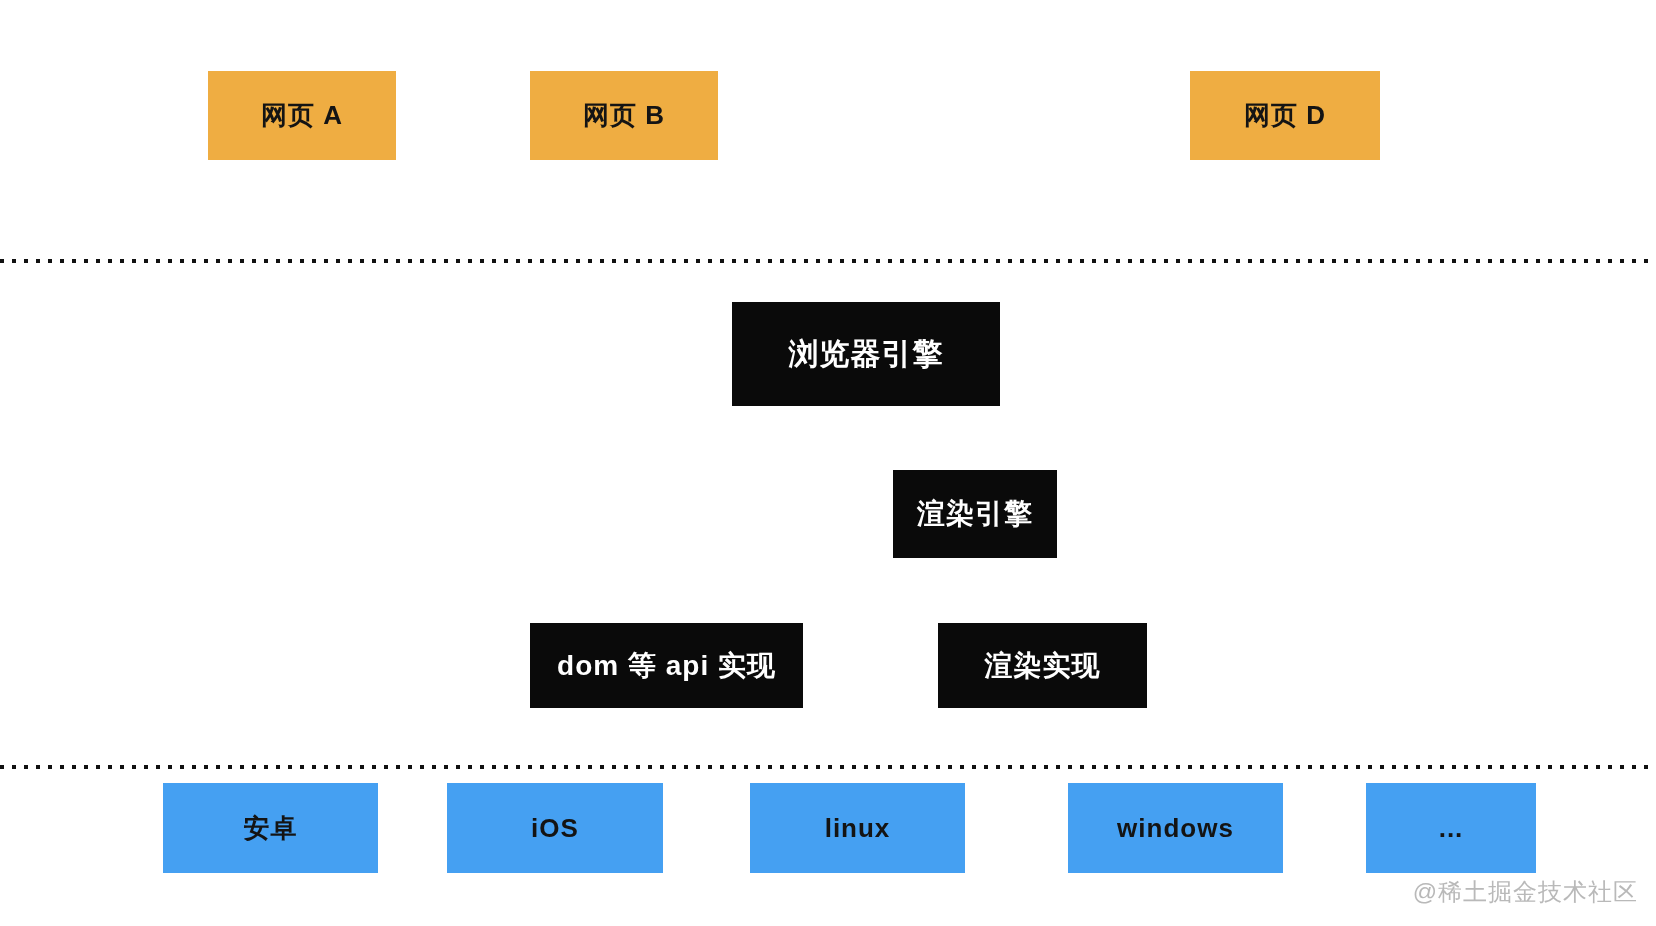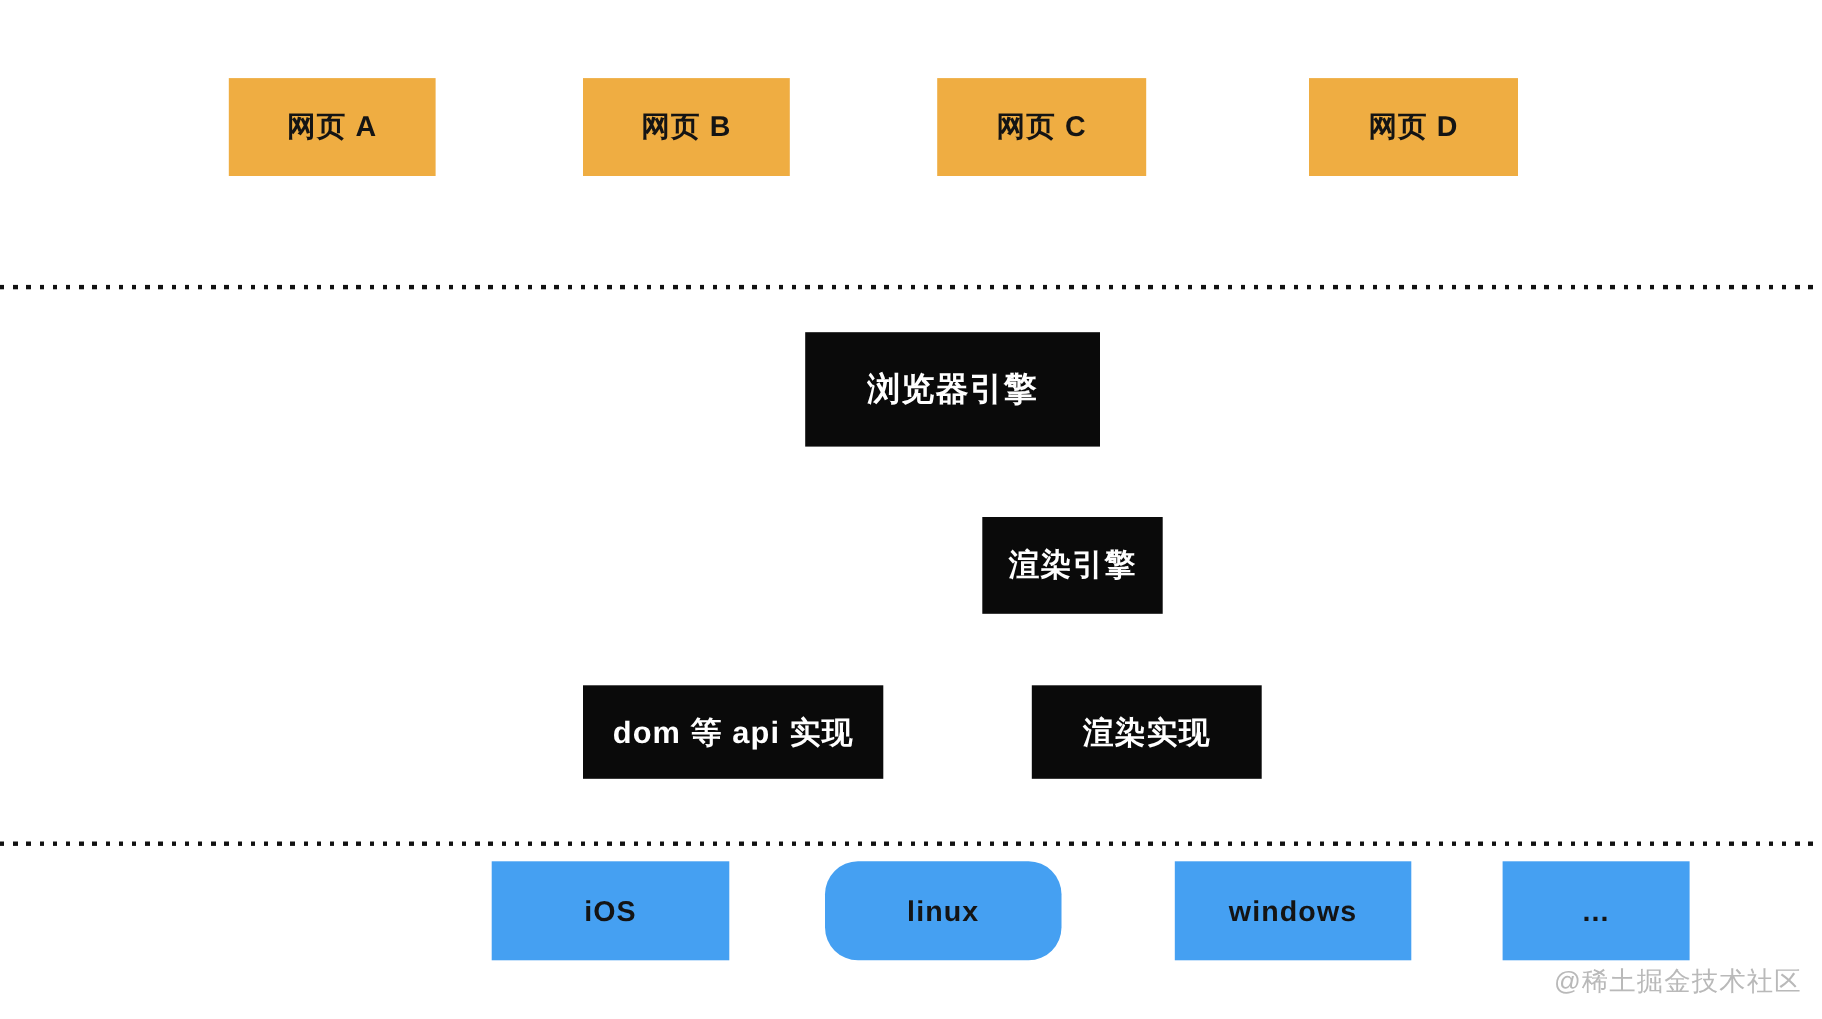--- a/index.html
+++ b/index.html
@@ -53,53 +53,53 @@
   
   #browser-engine { left: 732px; top: 302px; width: 268px; height: 104px; font-size: 30px; }
   #js-engine      { left: 639px; top: 470px; width: 161px; height: 88px;  font-size: 28px; }
   #render-engine  { left: 893px; top: 470px; width: 164px; height: 88px;  font-size: 28px; }
   #dom-api        { left: 530px; top: 623px; width: 273px; height: 85px;  font-size: 28px; }
   #render-impl    { left: 938px; top: 623px; width: 209px; height: 85px;  font-size: 28px; }
 
   
   #platform-android { left: 163px;  top: 783px; width: 215px; height: 90px; }
   #platform-ios     { left: 447px;  top: 783px; width: 216px; height: 90px; }
-  #platform-linux   { left: 750px;  top: 783px; width: 215px; height: 90px; border-radius: 30px; }
+  #platform-linux   { left: 750px;  top: 783px; width: 215px; height: 90px; }
   #platform-windows { left: 1068px; top: 783px; width: 215px; height: 90px; }
   #platform-more    { left: 1366px; top: 783px; width: 170px; height: 90px; }
 
   .watermark {
     position: absolute;
     right: 18px;
     top: 876px;
     font-size: 24px;
     font-weight: 400;
     letter-spacing: 1px;
     color: var(--watermark, #b9b9b9);
   }
 </style>
 </head>
 <body>
 
 <div class="canvas">
 
   <div class="box orange" id="web-a">网页 A</div>
   <div class="box orange" id="web-b">网页 B</div>
-  <div class="box orange" id="web-c">网页 C</div>
   <div class="box orange" id="web-d">网页 D</div>
 
   <div class="divider" id="divider-top"></div>
 
   <div class="box black" id="browser-engine">浏览器引擎</div>
   <div class="box black" id="render-engine">渲染引擎</div>
   <div class="box black" id="dom-api">dom 等 api 实现</div>
   <div class="box black" id="render-impl">渲染实现</div>
 
   <div class="divider" id="divider-bottom"></div>
 
+  <div class="box blue" id="platform-android">安卓</div>
   <div class="box blue" id="platform-ios">iOS</div>
   <div class="box blue" id="platform-linux">linux</div>
   <div class="box blue" id="platform-windows">windows</div>
   <div class="box blue" id="platform-more">...</div>
 
   <div class="watermark">@稀土掘金技术社区</div>
 
 </div>
 
 </body></html>

